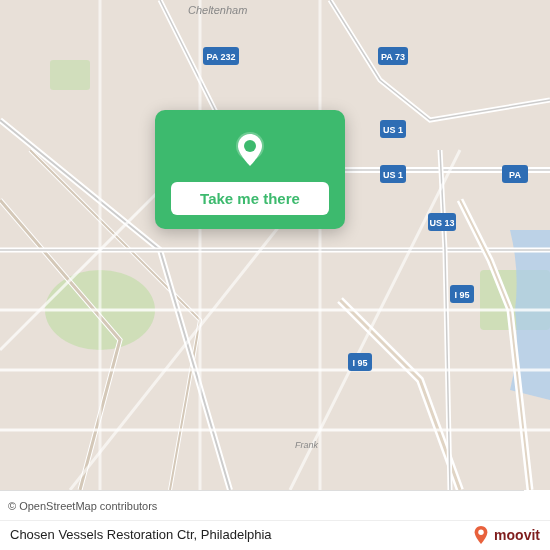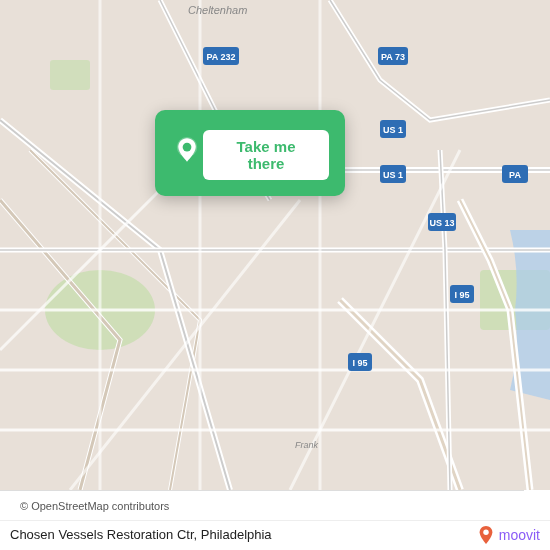--- a/index.html
+++ b/index.html
@@ -23,21 +23,21 @@
     
     .location-card {
       position: absolute;
       top: 110px;
       left: 155px;
       width: 190px;
       background-color: #3dba6e;
       border-radius: 10px;
       padding: 18px 16px 14px;
       display: flex;
-      flex-direction: row;
+      flex-direction: column;
       align-items: center;
       box-shadow: 0 4px 16px rgba(0,0,0,0.25);
       z-index: 10;
     }
 
     .pin-icon {
       width: 44px;
       height: 44px;
       margin-bottom: 10px;
     }
@@ -55,21 +55,21 @@
       text-align: center;
     }
 
     
     #attribution-bar {
       width: 524px;
       height: 30px;
       background: white;
       display: flex;
       align-items: center;
-      padding: 0 20px;
+      padding: 0 8px;
       font-size: 11px;
       color: #555;
       border-top: 1px solid #ddd;
     }
 
     
     #info-bar {
       width: 550px;
       height: 28px;
       background: white;
@@ -91,22 +91,22 @@
       gap: 4px;
     }
 
     .moovit-pin {
       width: 18px;
       height: 20px;
     }
 
     .moovit-text {
       font-size: 14px;
-      font-weight: 400;
-      color: #8b5cf6;
+      font-weight: 700;
+      color: #7f1d1d;
     }
 
     
     .map-svg {
       position: absolute;
       top: 0; left: 0;
       width: 100%;
       height: 100%;
     }
   </style>

